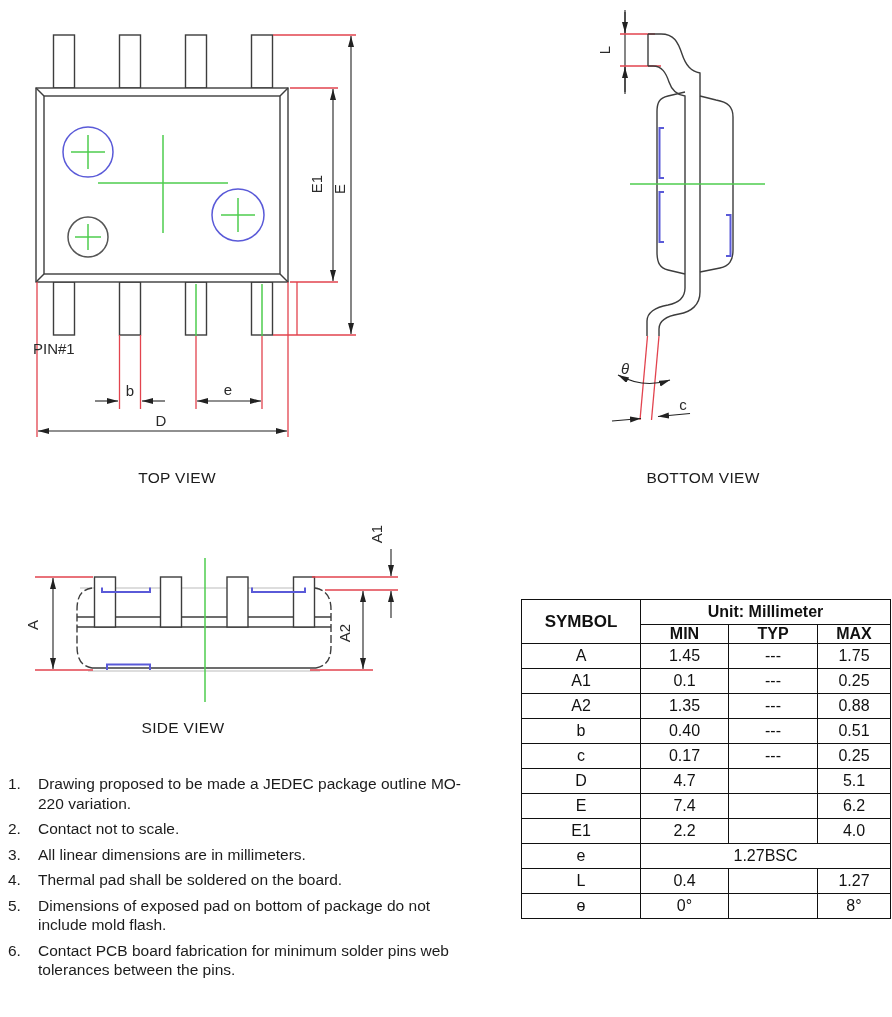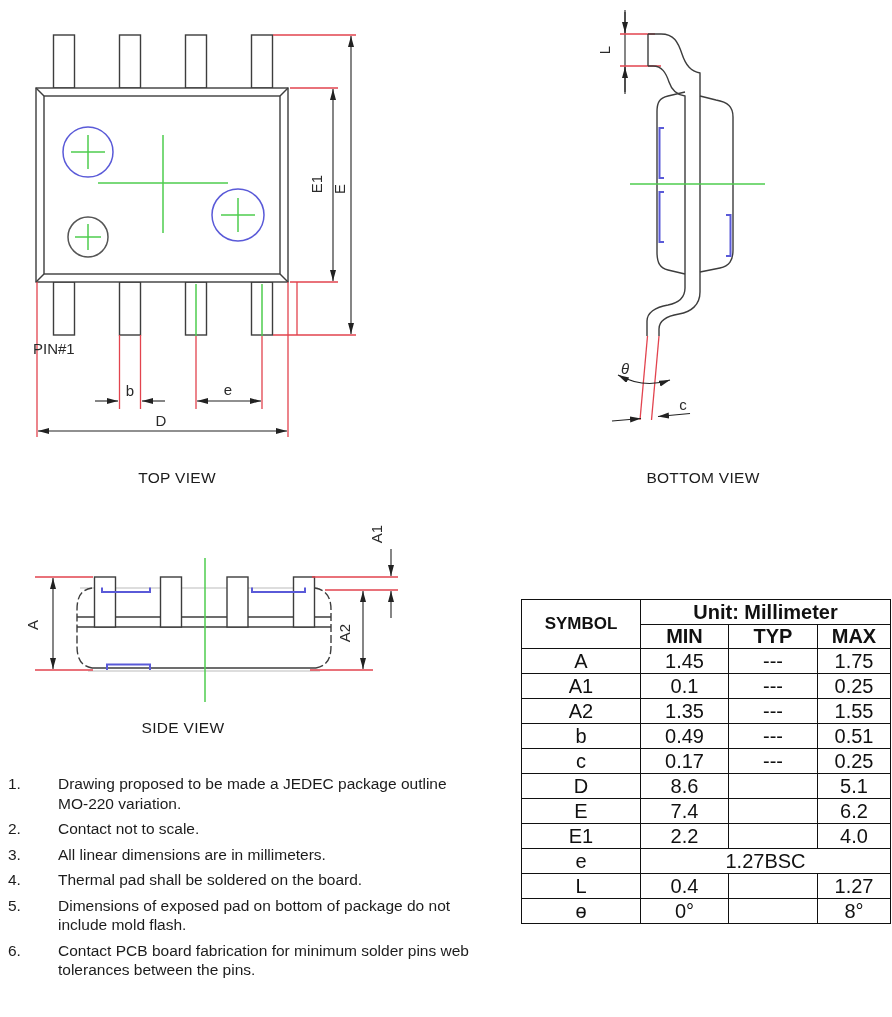--- a/index.html
+++ b/index.html
@@ -16,28 +16,28 @@
   .lnf{stroke:var(--line);stroke-width:1.4;fill:#fff;}
   .ext{stroke:var(--red);stroke-width:1.3;fill:none;}
   .dim{stroke:var(--dim);stroke-width:1.1;fill:none;}
   .cl{stroke:var(--green);stroke-width:1.5;fill:none;}
   .pad{stroke:var(--blue);stroke-width:2;fill:none;}
   .gray{stroke:var(--gray);stroke-width:1.2;fill:none;}
   .dash{stroke-dasharray:8 3;}
   .dimtable{position:absolute;left:521px;top:551px;width:369px;height:317px;
             border-collapse:collapse;table-layout:fixed;margin-top:48px;}
   .dimtable th,.dimtable td{border:1.6px solid #111;text-align:center;vertical-align:middle;
-            padding:0;font-size:20px;color:#111;}
+            padding:0;font-size:16px;color:#111;}
   .dimtable thead th{font-weight:bold;}
   .dimtable tbody td{font-weight:normal;height:24px;}
   .notes{position:absolute;left:8px;top:774px;width:462px;}
   .notes-title{font-weight:bold;font-size:15.5px;margin:0 0 15px 0;}
   .note-item{display:flex;margin-bottom:6px;font-size:15.5px;line-height:19.5px;}
   .note-num{width:30px;flex:none;}
-  .note-text{width:428px;margin-left:20px;}
+  .note-text{width:428px;}
 </style>
 </head>
 <body>
 
 <div class="page">
 
   <svg style="left:0;top:0" width="400" height="500" viewBox="0 0 400 500">
     <defs>
       <marker id="ah1" markerUnits="userSpaceOnUse" markerWidth="12" markerHeight="7" refX="11" refY="3" orient="auto-start-reverse">
         <path d="M0,0 L11,3 L0,6 Z" fill="#222"></path>
@@ -267,37 +267,37 @@
         <tr>
           <td>A1</td>
           <td>0.1</td>
           <td>---</td>
           <td>0.25</td>
         </tr>
         <tr>
           <td>A2</td>
           <td>1.35</td>
           <td>---</td>
-          <td>1.55</td>
+          <td>0.88</td>
         </tr>
         <tr>
           <td>b</td>
-          <td>0.49</td>
+          <td>0.40</td>
           <td>---</td>
           <td>0.51</td>
         </tr>
         <tr>
           <td>c</td>
           <td>0.17</td>
           <td>---</td>
           <td>0.25</td>
         </tr>
         <tr>
           <td>D</td>
-          <td>8.6</td>
+          <td>4.7</td>
           <td></td>
           <td>5.1</td>
         </tr>
         <tr>
           <td>E</td>
           <td>7.4</td>
           <td></td>
           <td>6.2</td>
         </tr>
         <tr>

